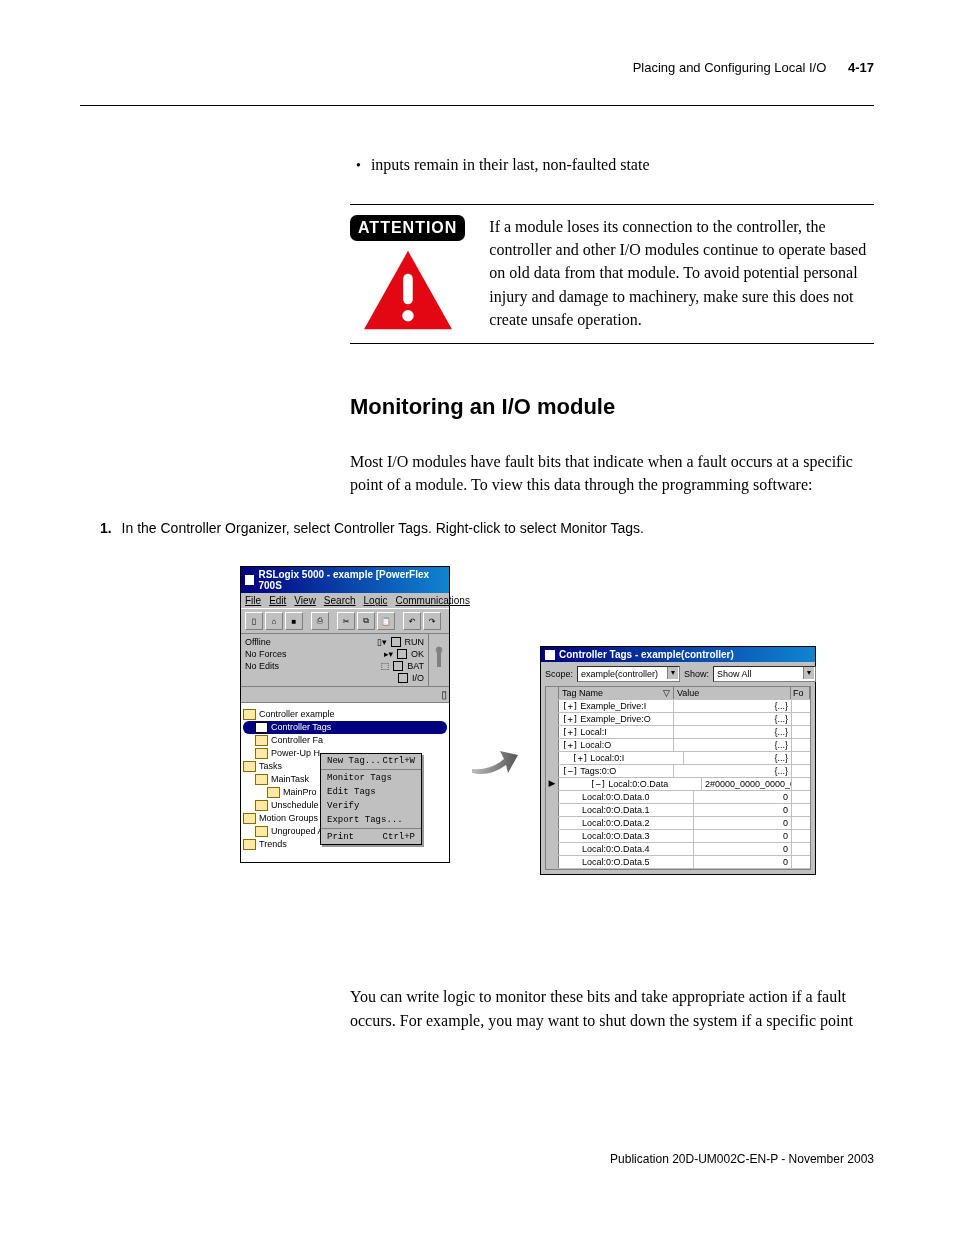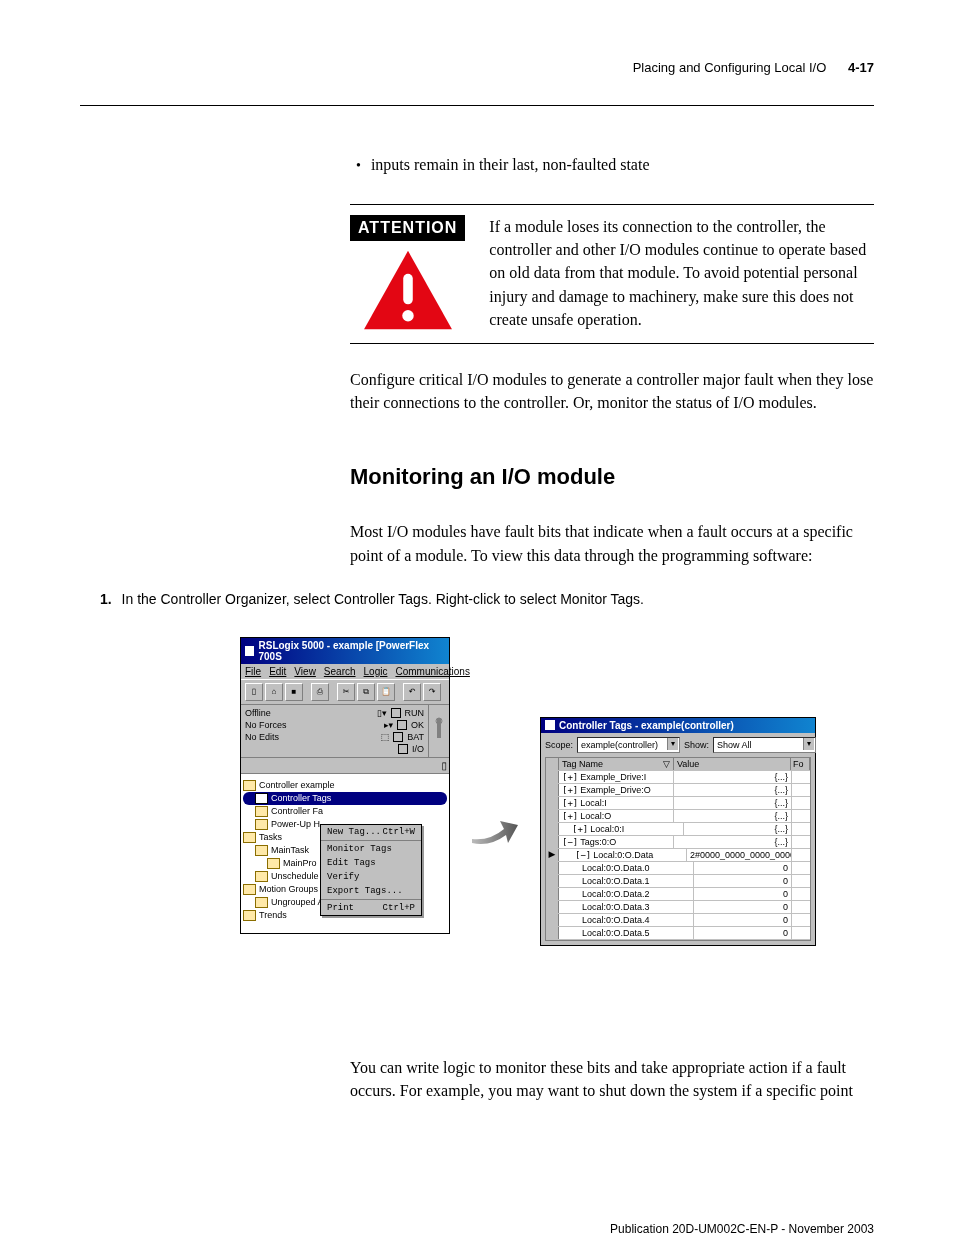--- a/index.html
+++ b/index.html
@@ -58,20 +58,21 @@
   .attention-label {
     background: #000;
     color: #fff;
     font-family: Arial, Helvetica, sans-serif;
     font-weight: bold;
     font-size: 16px;
     letter-spacing: 1px;
     padding: 4px 8px;
     text-align: center;
     margin-bottom: 6px;
+    border-radius: 7px;
   }
   .warning-svg {
     display: block;
     margin: 0 auto;
   }
   .attention-text {
     flex: 1;
     line-height: 1.45;
   }
   .para {
@@ -270,21 +271,20 @@
         <svg class="warning-svg" width="96" height="86" viewBox="0 0 100 90">
           <polygon points="50,4 96,86 4,86" fill="#e30613"></polygon>
           <rect x="45" y="28" width="10" height="32" rx="5" fill="#fff"></rect>
           <circle cx="50" cy="72" r="6" fill="#fff"></circle>
         </svg>
       </div>
       <div class="attention-text">If a module loses its connection to the controller, the controller and other I/O modules continue to operate based on old data from that module. To avoid potential personal injury and damage to machinery, make sure this does not create unsafe operation.</div>
     </div>
     <div class="hr"></div>
 
-    <div class="para">Configure critical I/O modules to generate a controller major fault when they lose their connections to the controller. Or, monitor the status of I/O modules.</div>
 
     <div class="section-head">Monitoring an I/O module</div>
 
     <div class="para">Most I/O modules have fault bits that indicate when a fault occurs at a specific point of a module. To view this data through the programming software:</div>
   </div>
 
   <div class="step-row">
     <span class="step-num">1.</span>
     <span>In the Controller Organizer, select Controller Tags. Right-click to select Monitor Tags.</span>
   </div>
@@ -488,21 +488,21 @@
                 <div class="gc-fo"></div>
               </div>
               <div class="grid-row">
                 <div class="gc-sel"></div>
                 <div class="gc-name" style="padding-left: 3px;"><span class="exp">[−]</span><span>Tags:0:O</span></div>
                 <div class="gc-val">{...}</div>
                 <div class="gc-fo"></div>
               </div>
               <div class="grid-row">
                 <div class="gc-sel">▶</div>
-                <div class="gc-name" style="padding-left: 16px;"><span class="exp">[−]</span><span>Local:0:O.Data</span></div>
+                <div class="gc-name" style="padding-left: 31px;"><span class="exp">[−]</span><span>Local:0:O.Data</span></div>
                 <div class="gc-val">2#0000_0000_0000_0000</div>
                 <div class="gc-fo"></div>
               </div>
               <div class="grid-row">
                 <div class="gc-sel"></div>
                 <div class="gc-name" style="padding-left: 23px;"><span>Local:0:O.Data.0</span></div>
                 <div class="gc-val">0</div>
                 <div class="gc-fo"></div>
               </div>
               <div class="grid-row">

